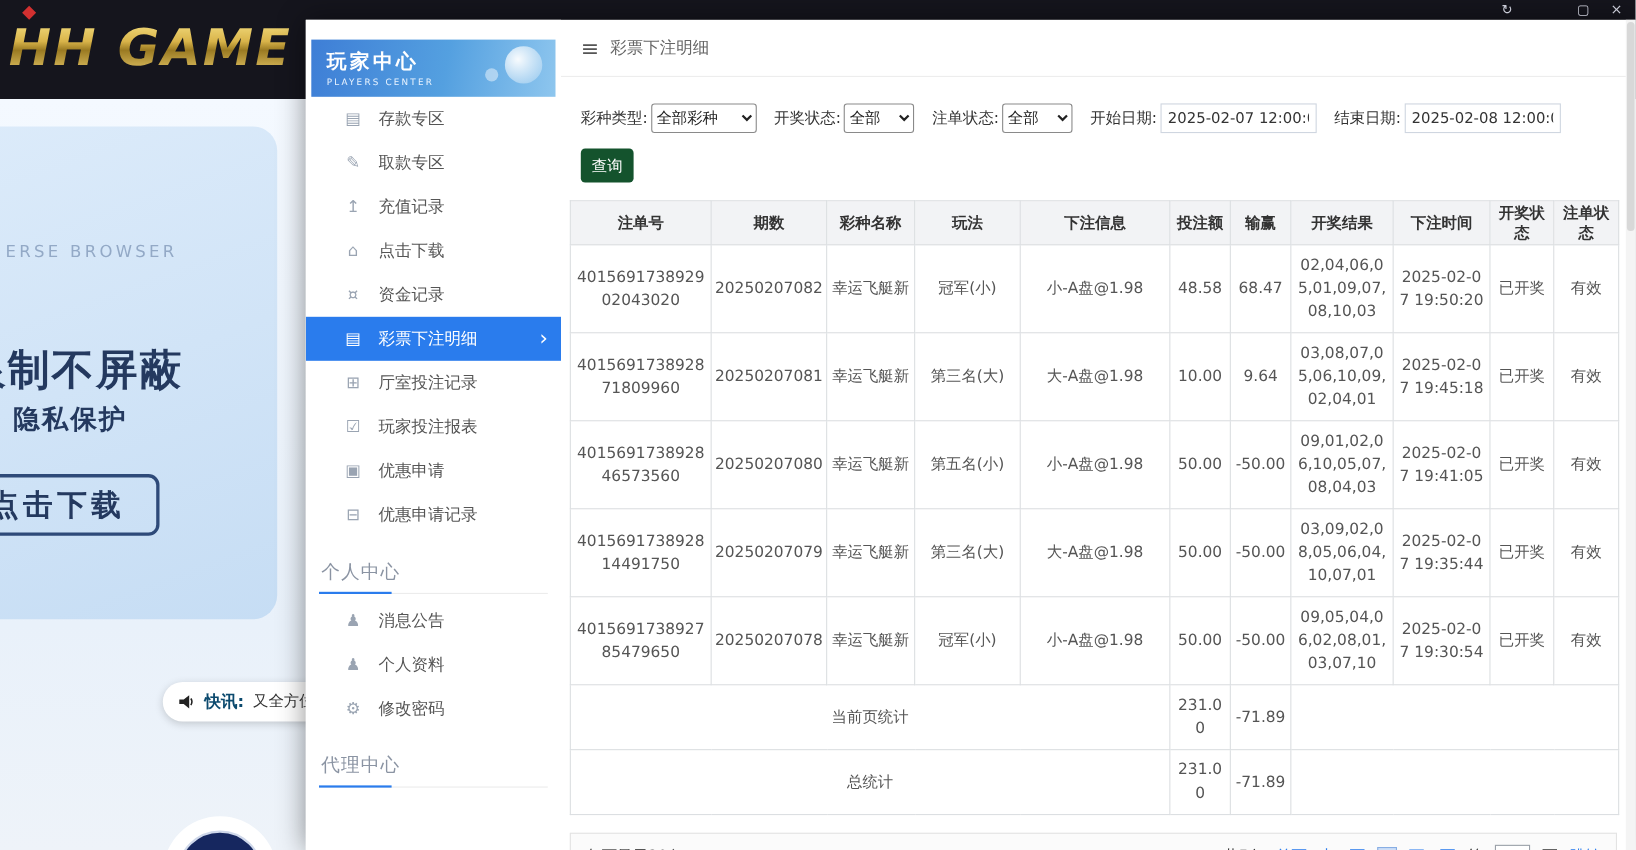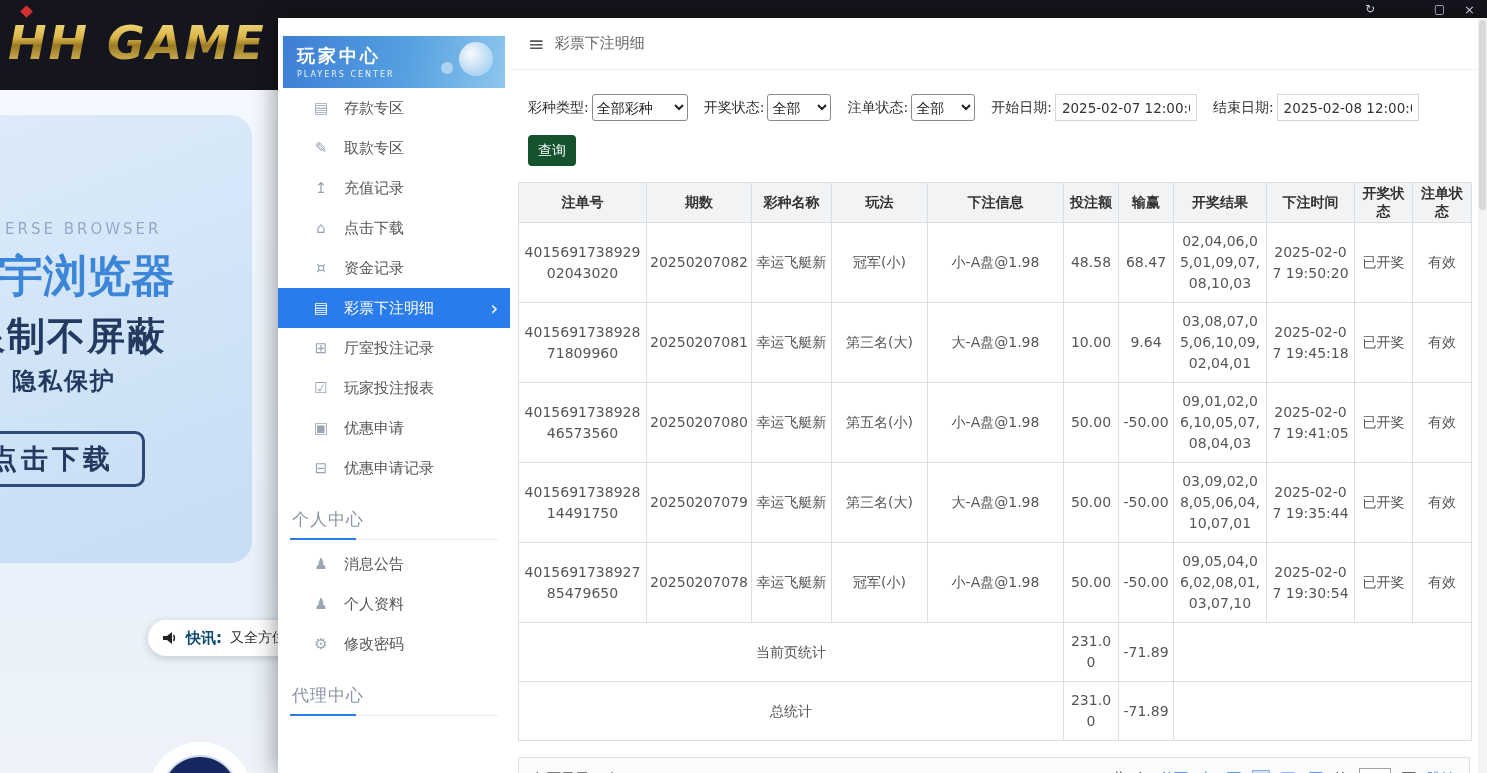--- a/index.html
+++ b/index.html
@@ -104,21 +104,20 @@
 <body>
 
 <div class="bg-header">
   <div class="logo">HH GAME</div>
   <div class="logo-accent"></div>
 </div>
 
 <div class="bg-body">
   <div class="promo-card">
     <div class="promo-tagline">ERSE BROWSER</div>
-    <div class="promo-h1">宇浏览器</div>
     <div class="promo-h2">限制不屏蔽</div>
     <div class="promo-h3">隐私保护</div>
     <button class="promo-download">点击下载</button>
   </div>
 
   <div class="ticker">
     <svg width="16" height="16" viewBox="0 0 16 16">
       <polygon points="1,6 5,6 10,2 10,14 5,10 1,10" fill="#222"></polygon>
       <path d="M11.5 5 q2 3 0 6" stroke="#222" stroke-width="1.4" fill="none"></path>
     </svg>

